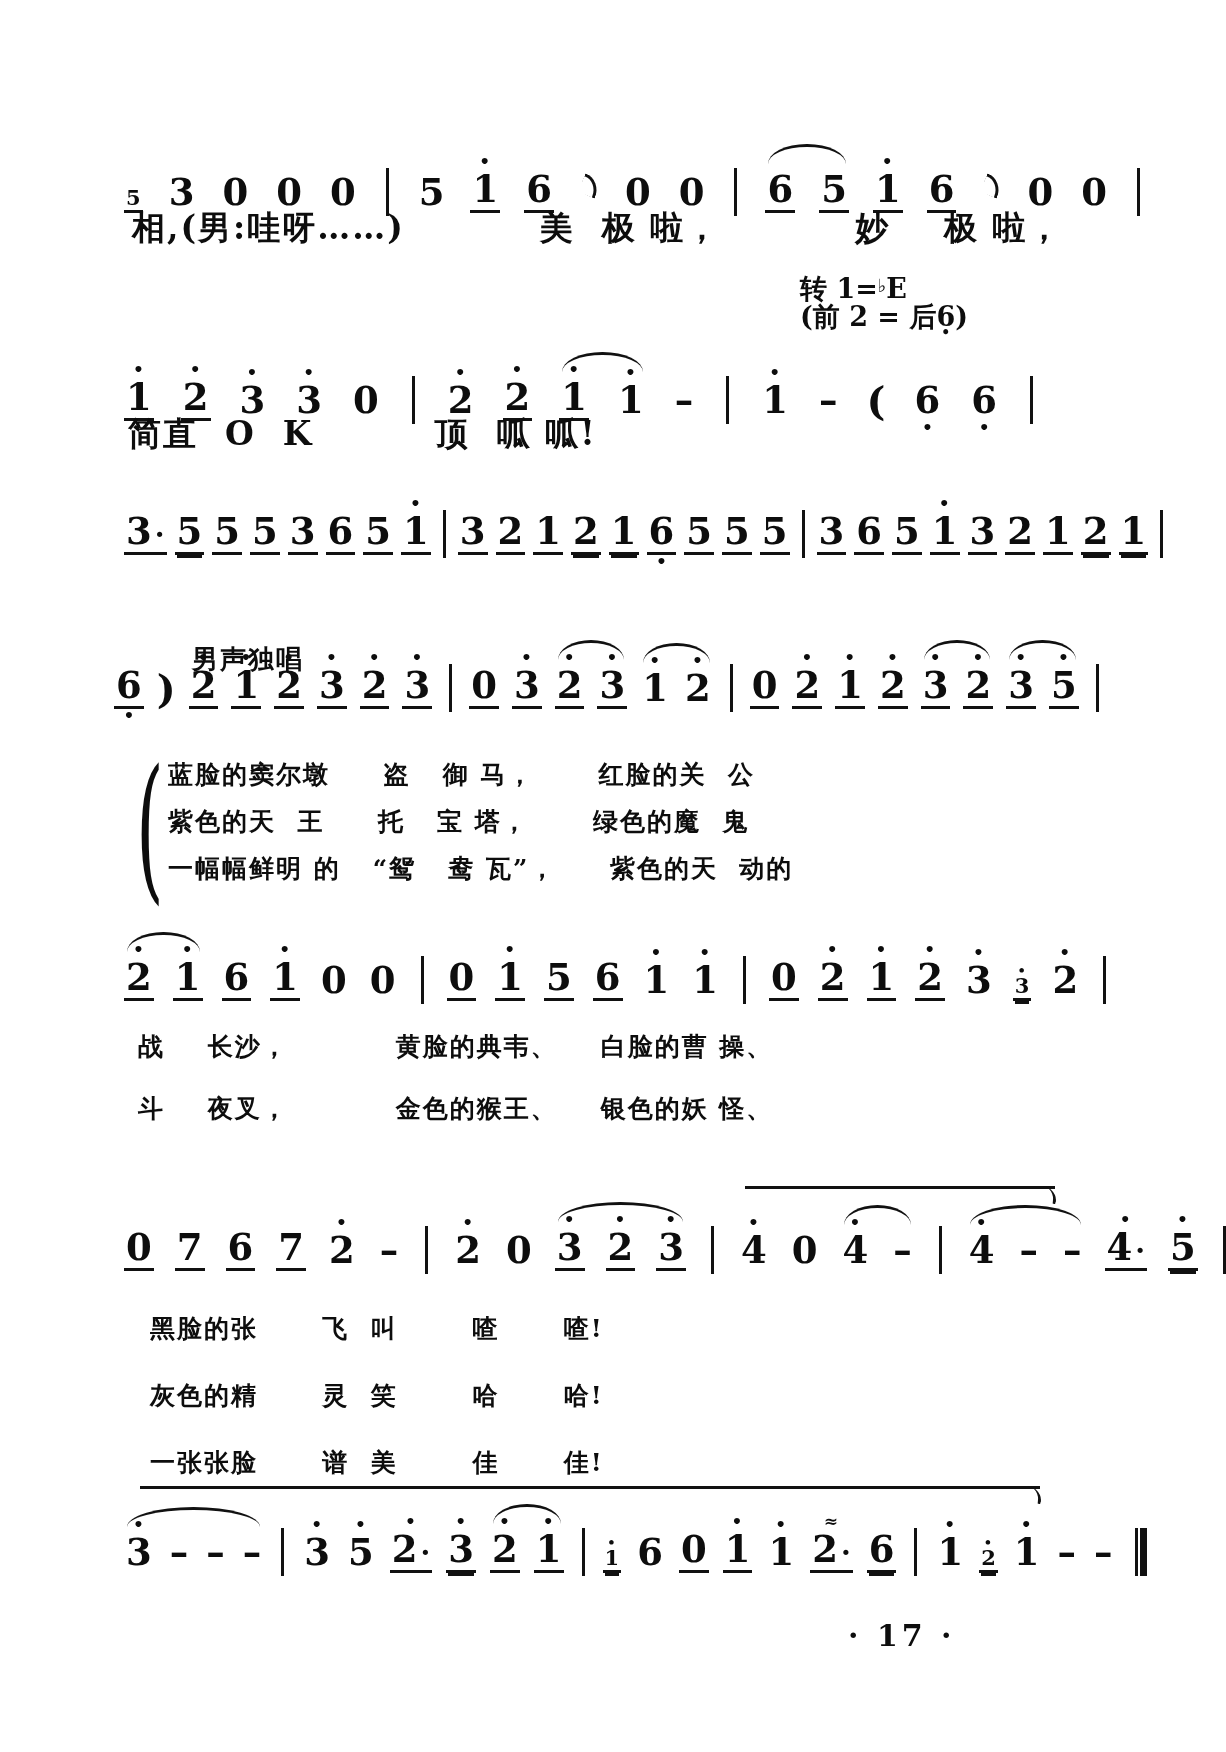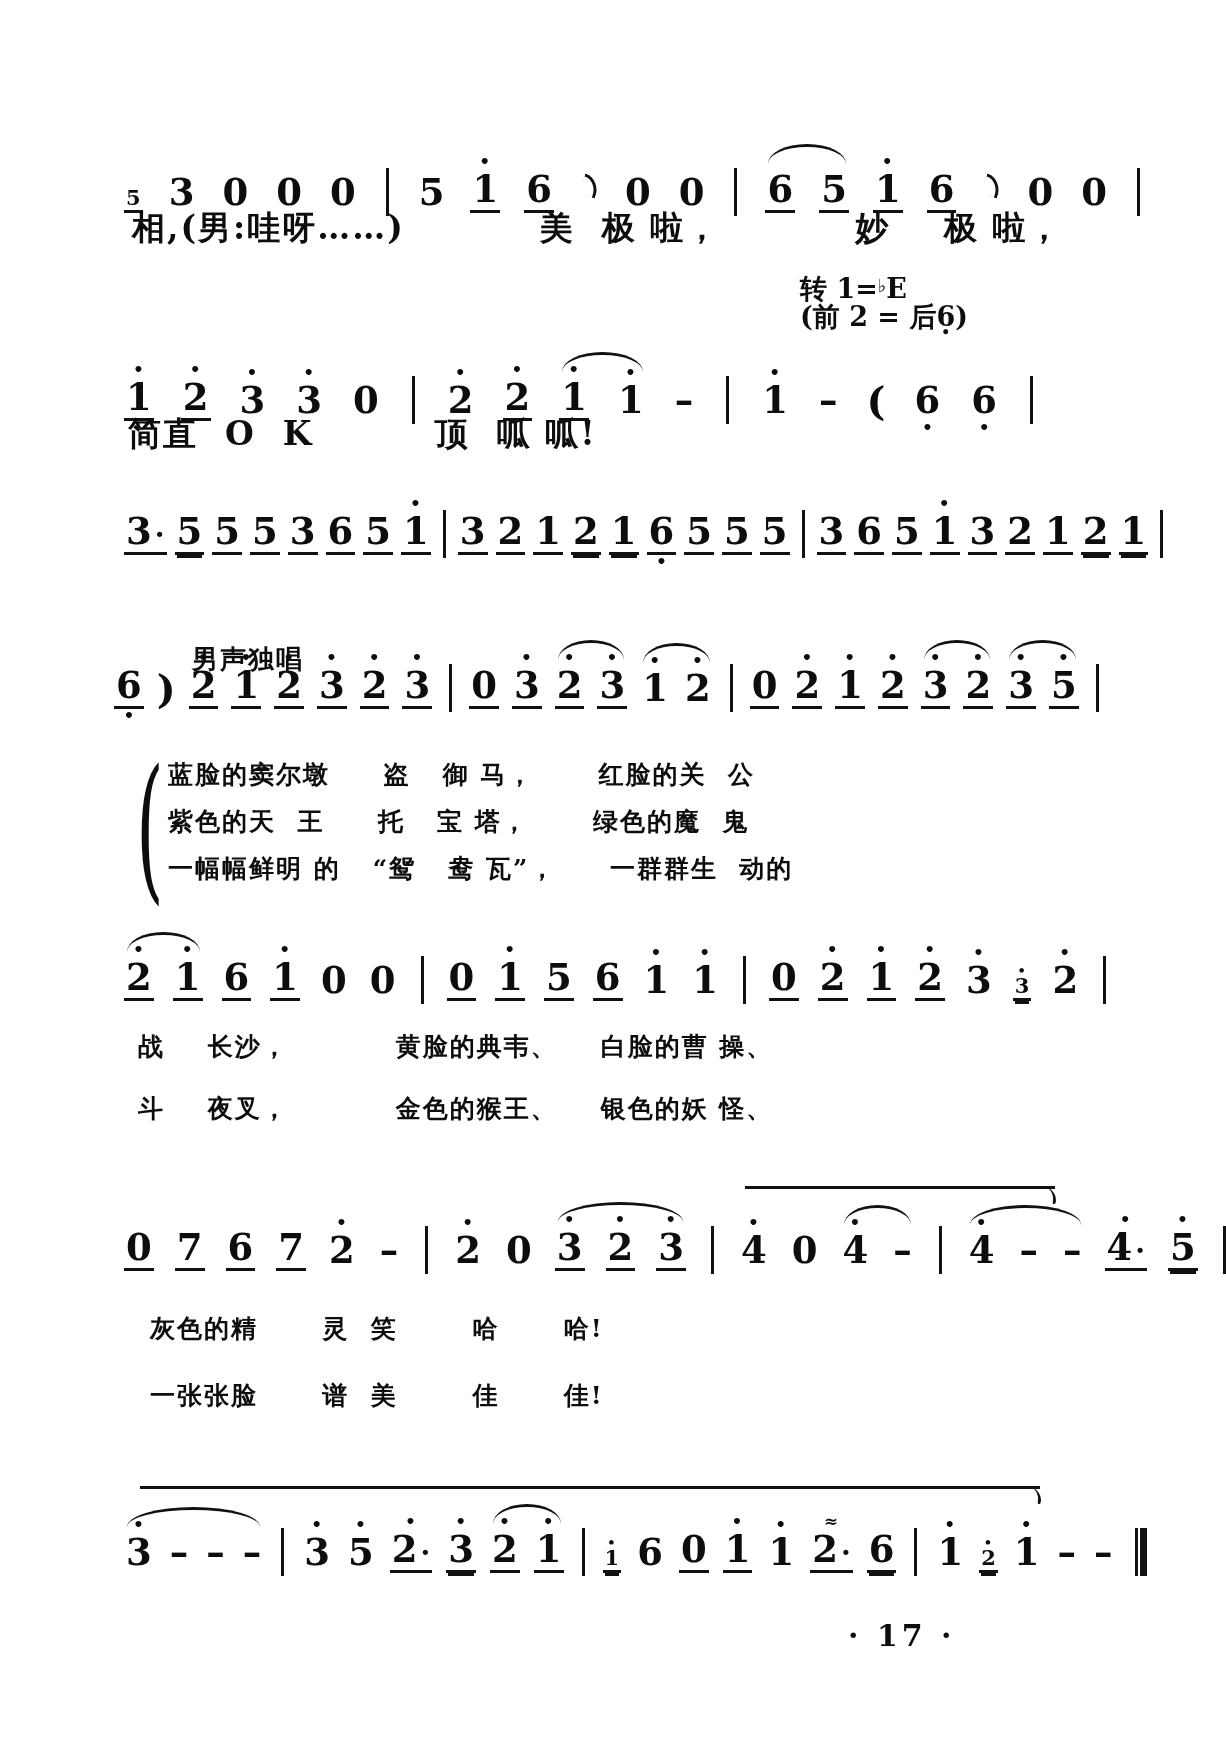--- a/index.html
+++ b/index.html
@@ -634,21 +634,21 @@
           </span>
           <span class="bl"></span>
         </span>
       </span>
       <span class="bar"></span>
     </div>
   <div class="brace" style="left:136px;top:748px">(</div>
   <div class="lyrics3" style="left:168px;top:758px">
     <div class="row" style="height:47px">蓝脸的窦尔墩     盗   御 马，      红脸的关  公</div>
     <div class="row" style="height:47px">紫色的天  王     托   宝 塔，      绿色的魔  鬼</div>
-    <div class="row">一幅幅鲜明 的   “鸳   鸯 瓦”，     一群群生  动的</div>
+    <div class="row">一幅幅鲜明 的   “鸳   鸯 瓦”，     紫色的天  动的</div>
   </div>
 
   <div class="notes" style="left:124px;top:928px;--g:19px">
       <span class="arc">
         <span class="note u1">
           <span class="ab">•</span>
           <span class="nw">
             <span class="g">2</span>
           </span>
           <span class="bl"></span>
@@ -937,20 +937,21 @@
       <span class="note u2">
         <span class="ab">•</span>
         <span class="nw">
           <span class="g">5</span>
         </span>
         <span class="bl"></span>
       </span>
       <span class="bar"></span>
     </div>
   <div class="lyrics3" style="left:150px;top:1312px">
+    <div class="row" style="height:67px">黑脸的张      飞  叫       喳      喳!</div>
     <div class="row" style="height:67px">灰色的精      灵  笑       哈      哈!</div>
     <div class="row">一张张脸      谱  美       佳      佳!</div>
   </div>
 
   <div class="phrase hookR" style="left:140px;top:1486px;width:900px"></div>
   <div class="notes" style="left:124px;top:1500px;--g:14px">
       <span class="arc">
         <span class="note">
           <span class="ab">•</span>
           <span class="nw">

